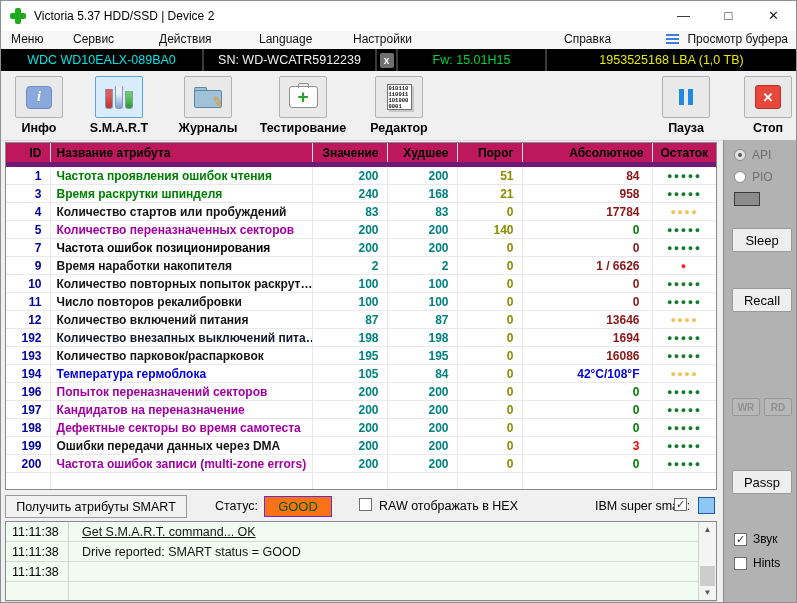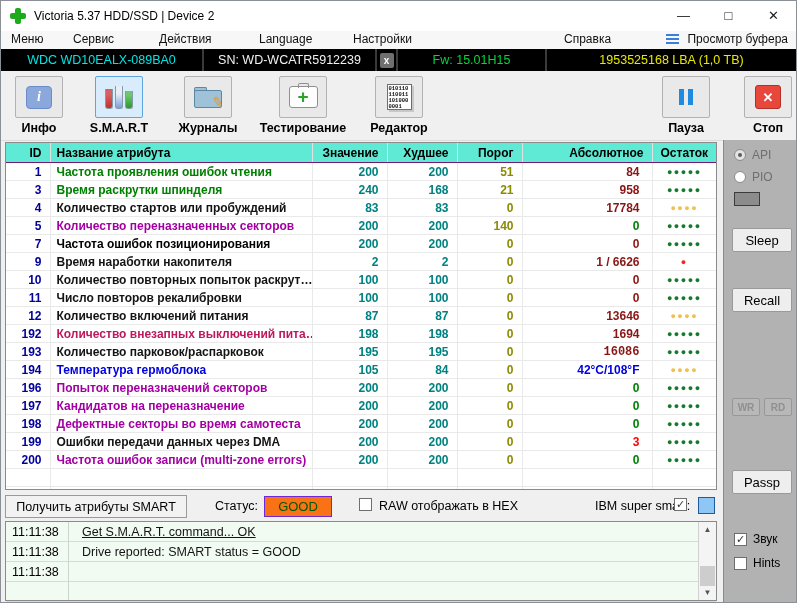--- a/index.html
+++ b/index.html
@@ -56,21 +56,21 @@
   .ic-editor{width:25px;height:26px;background:#fff;border:1px solid #6f6f6f;box-shadow:2px 2px 0 #c8c8c8;font-family:"Liberation Mono",monospace;font-size:5.5px;font-weight:bold;line-height:6px;color:#111;padding:1px 0 0 1px;box-sizing:border-box;overflow:hidden;}
   .ic-pause{display:flex;gap:4px;}
   .ic-pause span{width:5px;height:16px;background:#1e8ae0;}
   .ic-stop{width:24px;height:22px;background:#e8473c;border:1px solid #b23228;border-radius:3px;color:#fff;font-weight:bold;font-size:13px;display:flex;align-items:center;justify-content:center;}
   .tb-pause{position:absolute;left:655px;top:5px;}
   .tb-stop{position:absolute;left:737px;top:5px;}
 
   
   .table-wrap{position:absolute;left:4px;top:141px;width:712px;height:348px;background:#fff;border:1px solid #8a8a8a;box-sizing:border-box;overflow:hidden;}
   table.smart{border-collapse:collapse;width:100%;table-layout:fixed;font-size:12px;font-weight:bold;}
-  table.smart th{height:19px;color:#000;border-right:1px solid #e2e2e2;border-bottom:1px solid #701a75;padding:0 8px;background:#5eead4;white-space:nowrap;overflow:hidden;}
+  table.smart th{height:19px;color:#000;border-right:1px solid #e2e2e2;border-bottom:5px solid #701a75;padding:0 8px;background:#be185d;white-space:nowrap;overflow:hidden;}
   table.smart td{height:17px;border-right:1px solid #e9e9e9;border-bottom:1px solid #e9e9e9;padding:0 8px;white-space:nowrap;overflow:hidden;}
   table.smart th:last-child,table.smart td:last-child{border-right:none;}
   .col-num{text-align:right;}
   .col-name{text-align:left;padding-left:6px !important;}
   .td-id{color:#00009c;text-align:right;}
   .td-val{color:#008080;text-align:right;}
   .td-thr{color:#8b8b00;text-align:right;}
   .td-raw{text-align:right;padding-right:12px !important;}
   .td-dots{text-align:center;font-size:9px;letter-spacing:1.5px;padding:0 2px !important;}
 
@@ -304,34 +304,34 @@
             <td class="td-id">12</td>
             <td class="col-name" style="color: rgb(20, 20, 20);">Количество включений питания</td>
             <td class="td-val">87</td>
             <td class="td-val">87</td>
             <td class="td-thr">0</td>
             <td class="td-raw" style="color: rgb(139, 21, 21);">13646</td>
             <td class="td-dots" style="color: rgb(240, 192, 80);">●●●●</td>
           </tr>
           <tr>
             <td class="td-id">192</td>
-            <td class="col-name" style="color: #be185d;">Количество внезапных выключений пита…</td>
+            <td class="col-name" style="color: #0f172a;">Количество внезапных выключений пита…</td>
             <td class="td-val">198</td>
             <td class="td-val">198</td>
             <td class="td-thr">0</td>
             <td class="td-raw" style="color: rgb(139, 21, 21);">1694</td>
             <td class="td-dots" style="color: rgb(21, 122, 46);">●●●●●</td>
           </tr>
           <tr>
             <td class="td-id">193</td>
             <td class="col-name" style="color: rgb(20, 20, 20);">Количество парковок/распарковок</td>
             <td class="td-val">195</td>
             <td class="td-val">195</td>
             <td class="td-thr">0</td>
-            <td class="td-raw" style="color: rgb(139, 21, 21); font-family: Liberation Mono, monospace;">16086</td>
+            <td class="td-raw" style="color: rgb(139, 21, 21);">16086</td>
             <td class="td-dots" style="color: rgb(21, 122, 46);">●●●●●</td>
           </tr>
           <tr>
             <td class="td-id">194</td>
             <td class="col-name" style="color: rgb(0, 0, 224);">Температура гермоблока</td>
             <td class="td-val">105</td>
             <td class="td-val">84</td>
             <td class="td-thr">0</td>
             <td class="td-raw" style="color: rgb(0, 0, 224);">42°C/108°F</td>
             <td class="td-dots" style="color: rgb(240, 192, 80);">●●●●</td>

